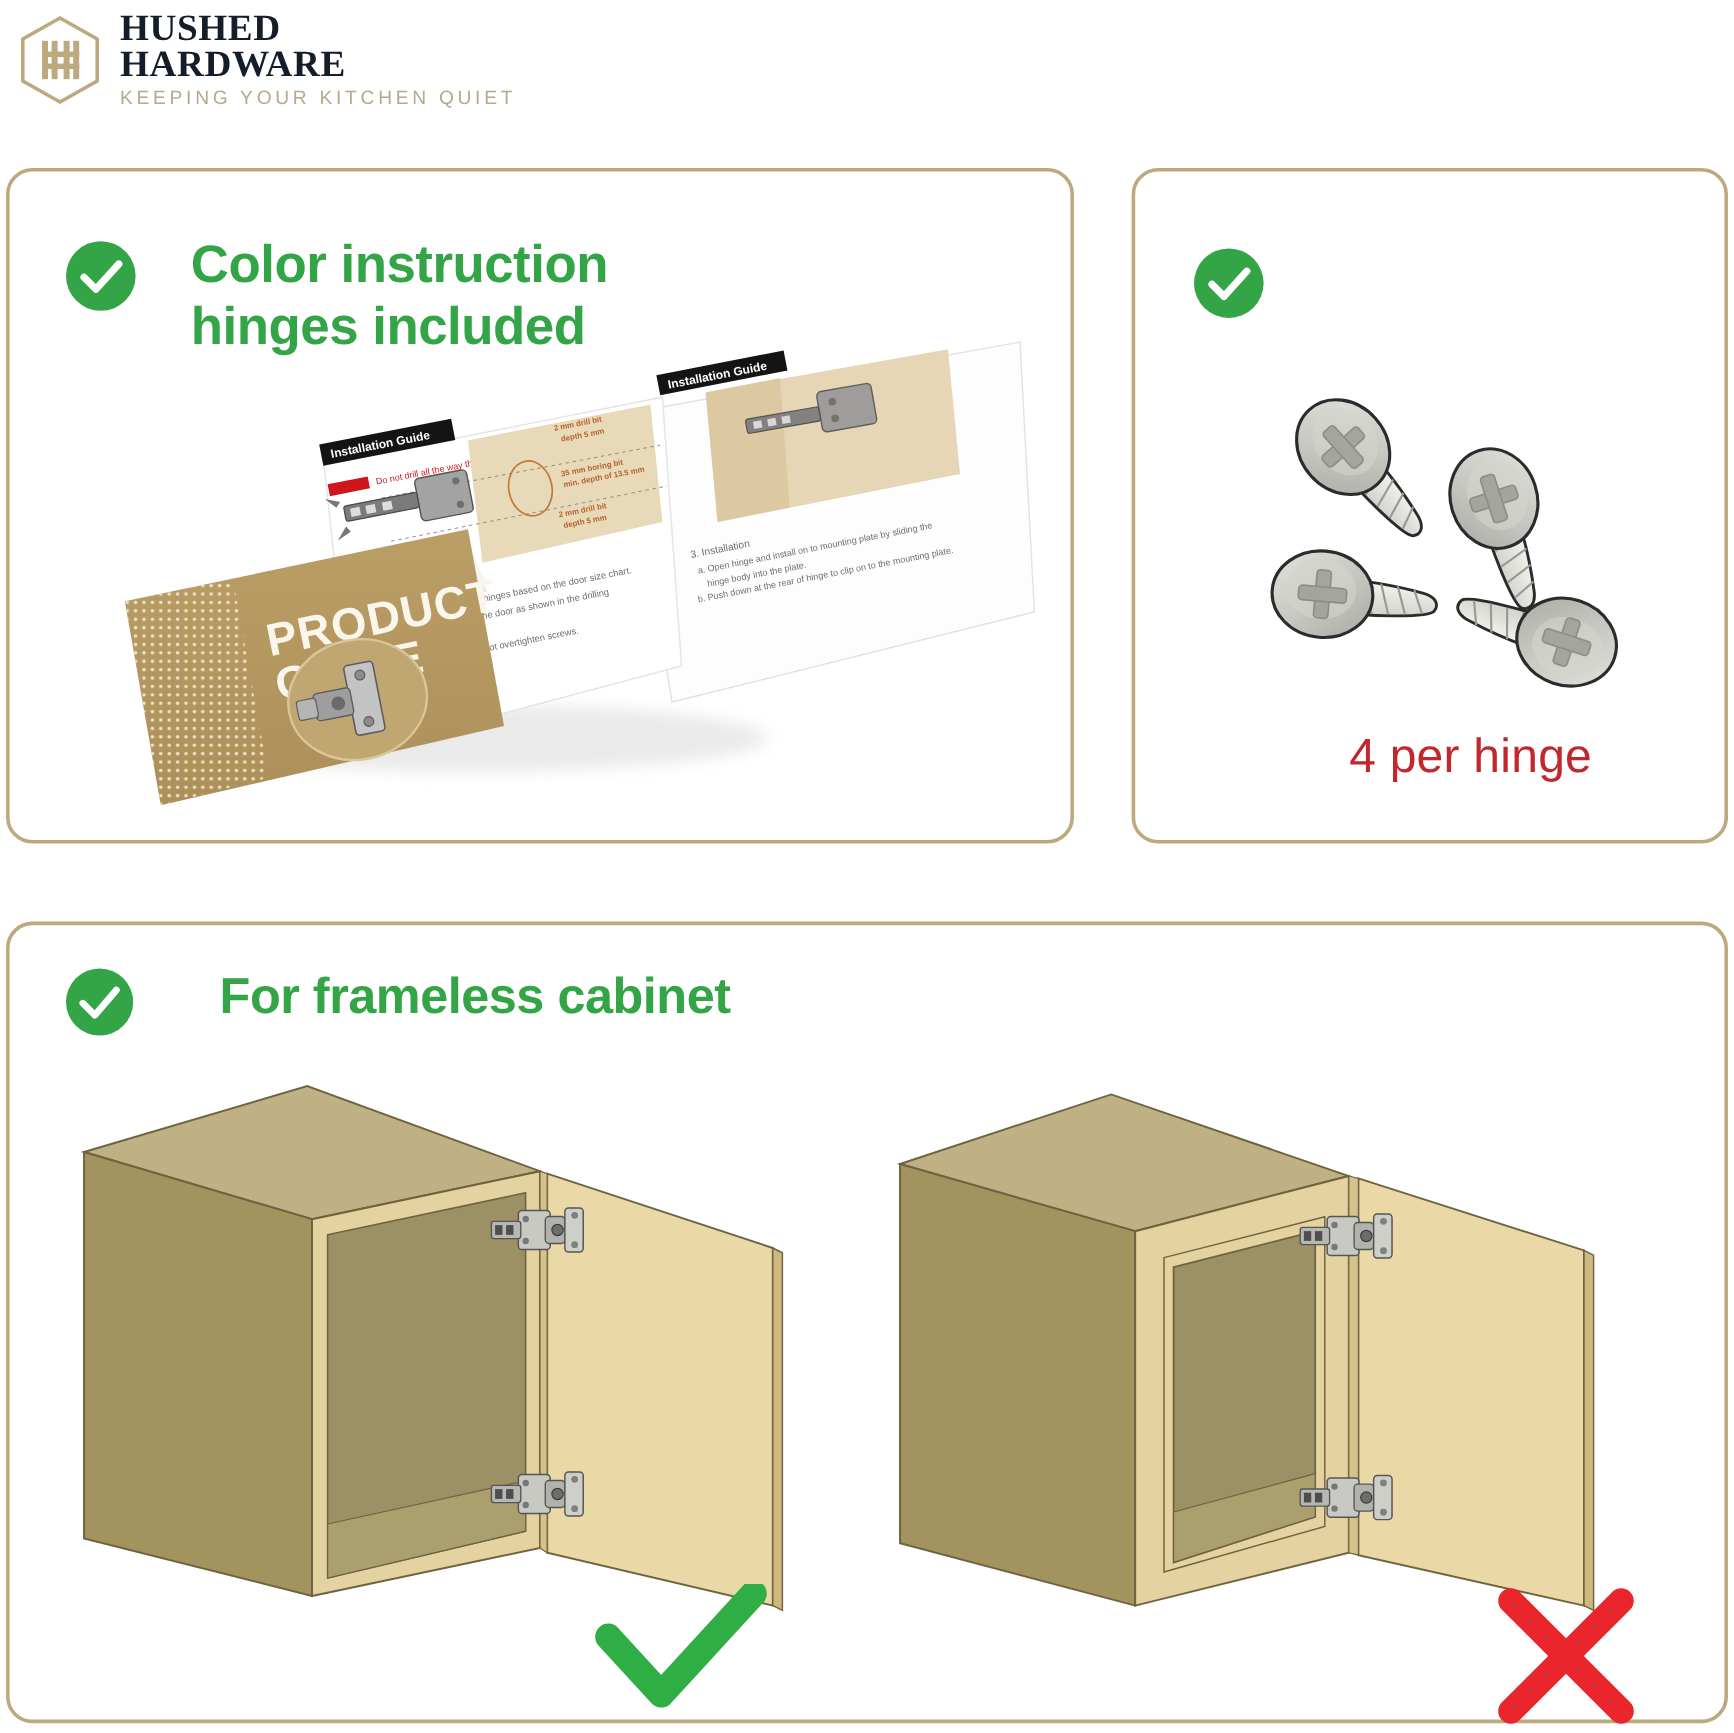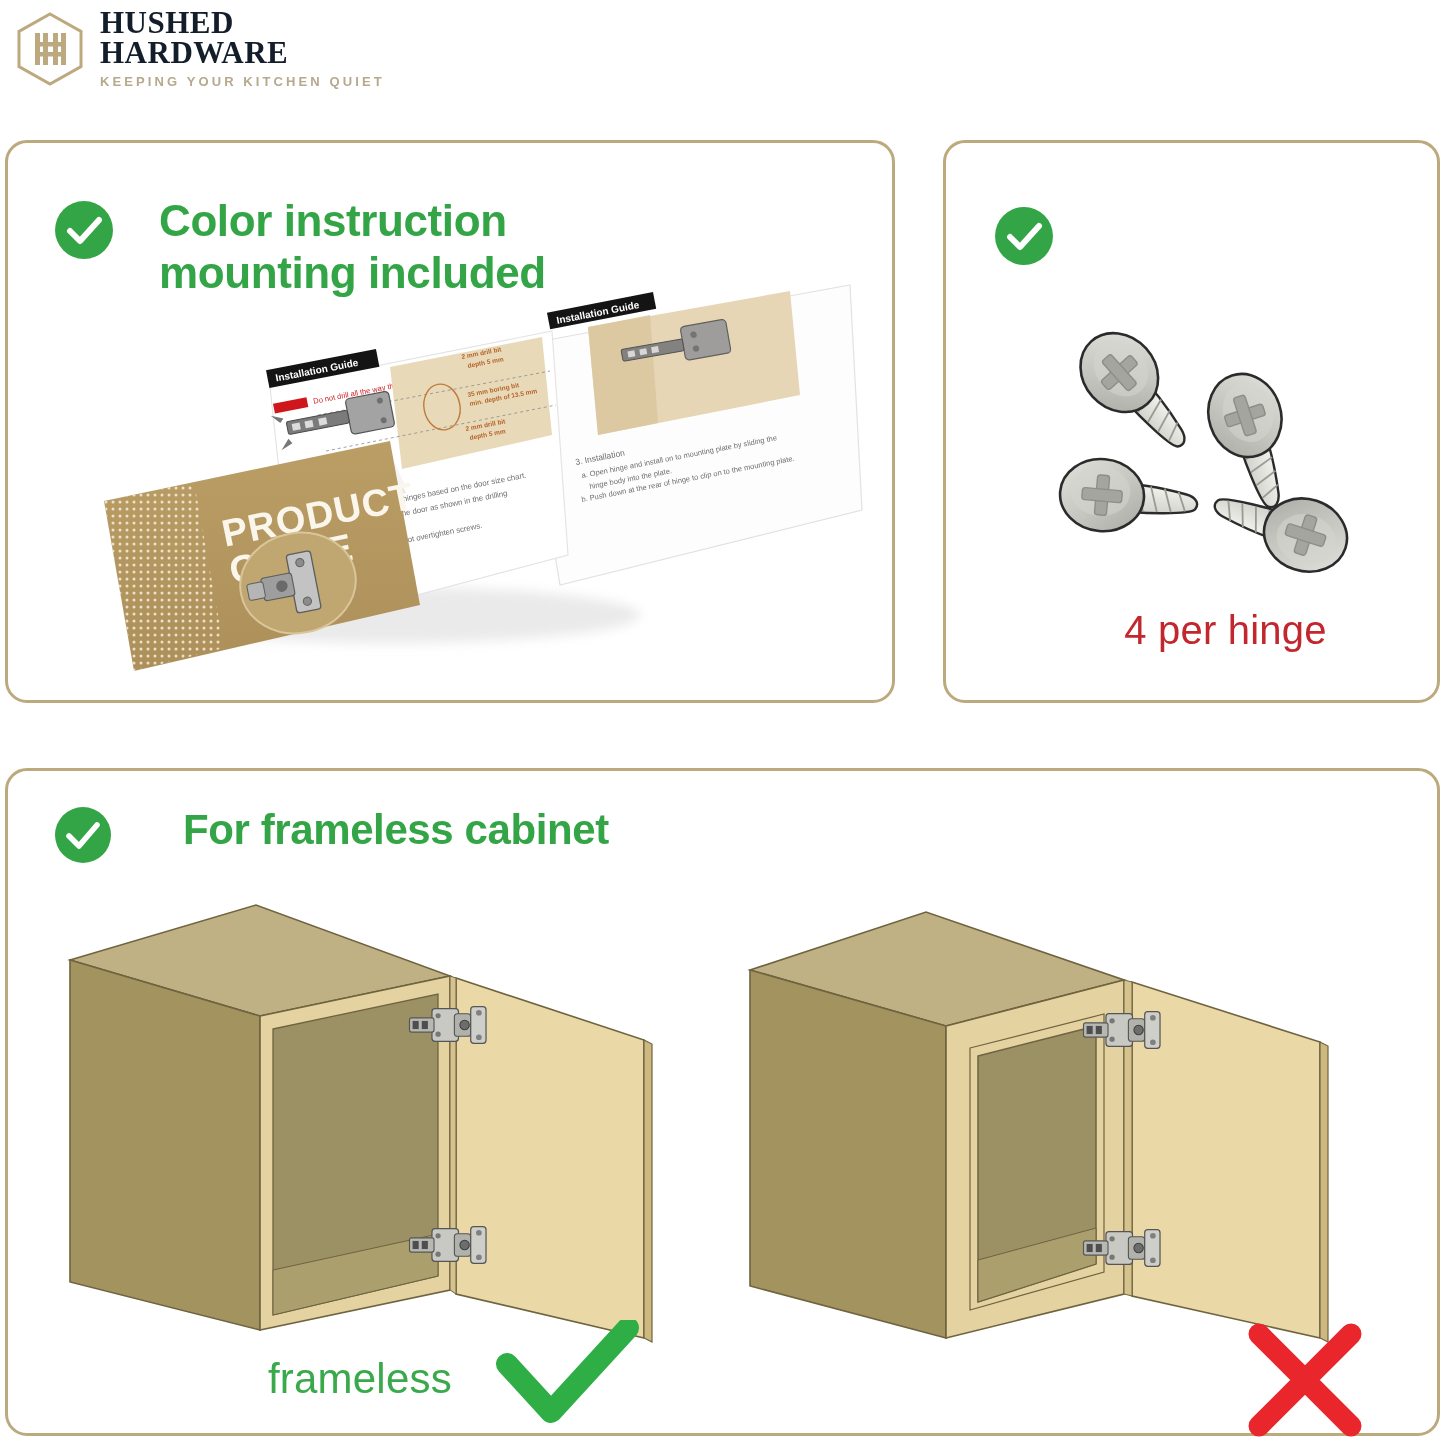--- a/index.html
+++ b/index.html
@@ -15,22 +15,22 @@
   
   .logo { position:absolute; left:14px; top:8px; display:flex; align-items:center; gap:14px; }
   .logo-mark { width:72px; height:76px; flex:0 0 auto; }
   .logo-text { display:flex; flex-direction:column; justify-content:center; }
   .logo-line1, .logo-line2 {
     font-family:"Liberation Serif", serif;
     font-weight:700; color:#141e2b; letter-spacing:0.5px;
     font-size:31px; line-height:30px;
   }
   .logo-tag {
-    margin-top:6px; font-size:13px; letter-spacing:3.1px;
-    color:#b6a98c; font-weight:700;
+    margin-top:6px; font-size:16px; letter-spacing:3.1px;
+    color:#b6a98c; font-weight:400;
   }
 
   
   .panel {
     position:absolute; border:3px solid #bda97e; border-radius:22px; background:#fff;
   }
   #panel-booklet { left:5px;   top:140px; width:890px; height:563px; }
   #panel-screws  { left:943px; top:140px; width:497px; height:563px; }
   #panel-cabinet { left:5px;   top:768px; width:1435px; height:668px; }
 
@@ -106,21 +106,21 @@
   <div class="panel" id="panel-booklet"></div>
 
   <div class="head" id="head-booklet">
     <div class="check-badge">
       <svg viewBox="0 0 58 58" width="58" height="58">
         <path d="M15 30 L25 40 L44 19" fill="none" stroke="#fff" stroke-width="6" stroke-linecap="round" stroke-linejoin="round"></path>
       </svg>
     </div>
     <div class="head-title">
       <div>Color instruction</div>
-      <div>mounting included</div>
+      <div>hinges included</div>
     </div>
   </div>
 
   <div id="booklet-art">
     <svg viewBox="0 0 780 420" width="780" height="420">
       <defs>
         <pattern id="dots" width="7" height="7" patternUnits="userSpaceOnUse">
           <circle cx="2" cy="2" r="1.5" fill="#f2ead6"></circle>
         </pattern>
         <linearGradient id="pgShade" x1="0" y1="0" x2="0" y2="1">
@@ -384,15 +384,14 @@
     <svg viewBox="0 0 145 110" width="145" height="110">
       <path d="M12 44 L56 92 L133 8" fill="none" stroke="#2fae46" stroke-width="22" stroke-linecap="round" stroke-linejoin="round"></path>
     </svg>
   </div>
   <div id="mark-cross">
     <svg viewBox="0 0 120 120" width="120" height="120">
       <path d="M14 14 L106 106 M106 14 L14 106" fill="none" stroke="#e8262c" stroke-width="21" stroke-linecap="round"></path>
     </svg>
   </div>
 
-  <div class="cab-label" id="label-frameless">frameless</div>
 
 </div>
 
 </body></html>

